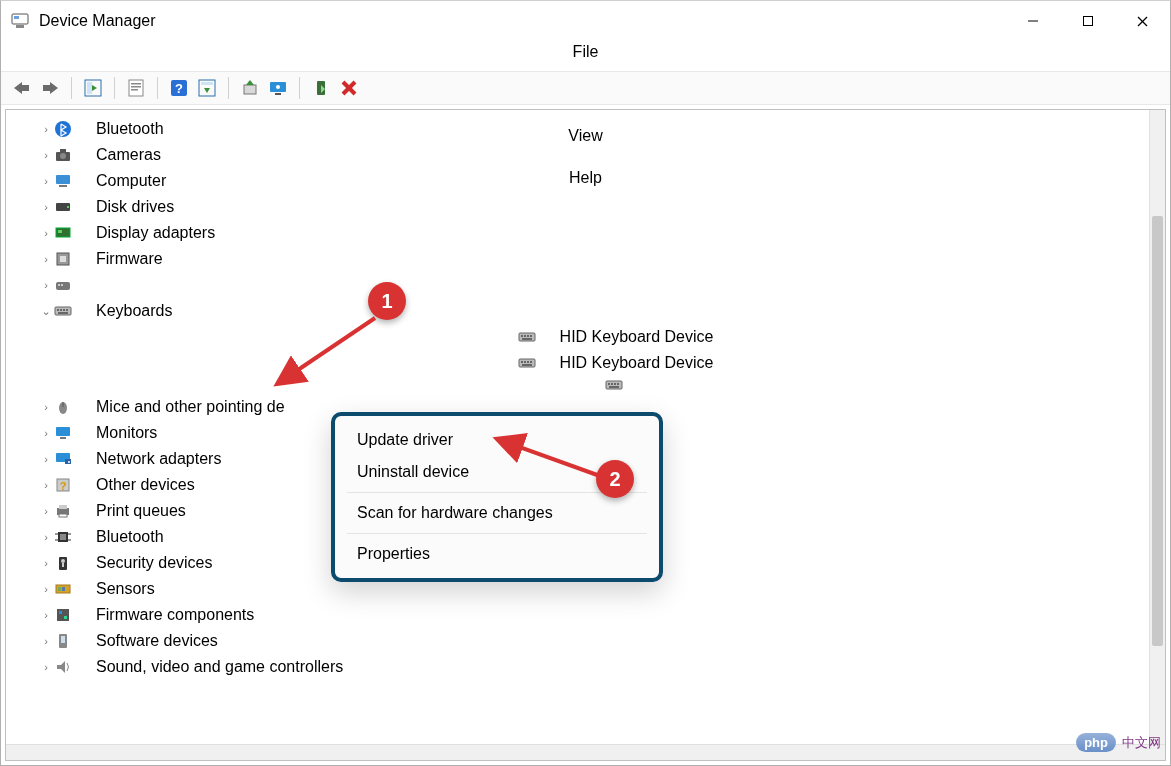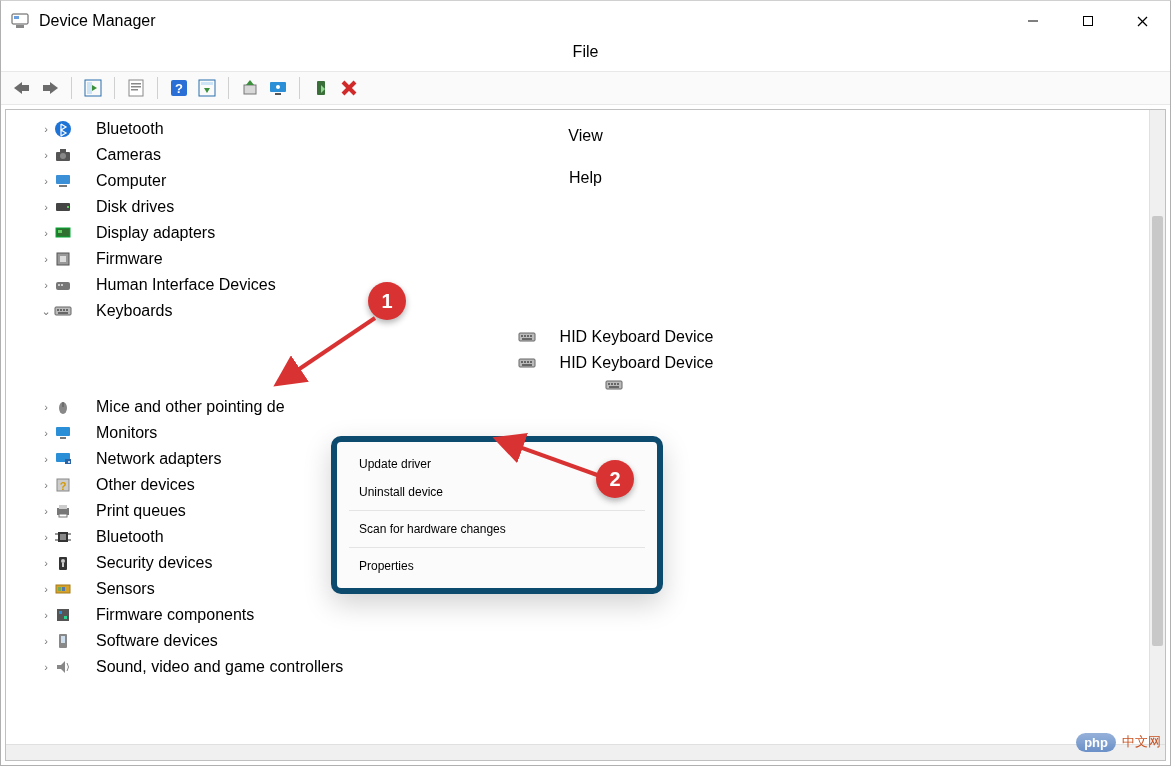--- a/index.html
+++ b/index.html
@@ -113,28 +113,28 @@
     height: 16px;
     background: #f0f0f0;
     border-top: 1px solid #e0e0e0;
     position: absolute;
     left:0; right:0; bottom:0;
   }
 
   
   .ctxmenu {
     position: absolute;
-    left: 331px; top: 436px;
+    left: 331px; top: 412px;
     width: 332px;
     background: #fbfbfb;
-    border: 6px solid #0c4a6e;
+    border: 4px solid #0c4a6e;
     border-radius: 10px;
     box-shadow: 0 10px 28px rgba(0,0,0,0.18);
     padding: 8px 0;
-    font-size: 12px;
+    font-size: 16px;
   }
   .ctxmenu .item {
     padding: 7px 22px;
   }
   .ctxmenu .sep {
     height: 1px; background: #e4e4e4; margin: 4px 12px;
   }
   .ctxmenu .bold { font-weight: 400; }
 
   
@@ -148,31 +148,31 @@
     font-size: 20px;
     display: flex; align-items: center; justify-content: center;
     box-shadow: 0 3px 6px rgba(0,0,0,0.3);
   }
   .arrow-svg { position: absolute; pointer-events: none; }
 
   
   .watermark {
     position: absolute;
     right: 10px; bottom: 14px;
-    display: flex; 
+    display: flex; align-items: center;
     gap: 6px;
     opacity: 0.9;
   }
   .watermark .bubble {
     background: linear-gradient(#8aa9d6,#5d86c4);
     border-radius: 10px;
     padding: 2px 8px;
     color: #fff; font-weight: 700; font-size: 13px;
   }
-  .watermark .txt { font-size: 13px; color: #c2410c; }
+  .watermark .txt { font-size: 13px; color: #701a75; }
 </style>
 </head>
 <body>
 
 <div class="window">
 
   <div class="titlebar">
     <span class="app-icon">
       <svg width="18" height="18" viewBox="0 0 18 18">
         <rect x="1" y="2" width="16" height="10" rx="1" fill="#fff" stroke="#555"></rect>
@@ -347,21 +347,20 @@
         </div>
         <div class="node lvl0">
           <span class="arrow">›</span>
           <span class="dev-icon">
             <svg width="18" height="18" viewBox="0 0 18 18">
               <rect x="2" y="6" width="14" height="8" rx="2" fill="#777"></rect>
               <rect x="4" y="8" width="2" height="2" fill="#ccc"></rect>
               <rect x="7" y="8" width="2" height="2" fill="#ccc"></rect>
             </svg>
           </span>
-          <span class="label">Human Interface Devices</span>
         </div>
         <div class="node lvl0">
           <span class="arrow">⌄</span>
           <span class="dev-icon">
             <svg width="18" height="18" viewBox="0 0 18 18">
               <rect x="1" y="5" width="16" height="8" rx="1" fill="#bbb" stroke="#666"></rect>
               <rect x="3" y="7" width="2" height="2" fill="#666"></rect>
               <rect x="6" y="7" width="2" height="2" fill="#666"></rect>
               <rect x="9" y="7" width="2" height="2" fill="#666"></rect>
               <rect x="12" y="7" width="2" height="2" fill="#666"></rect>

